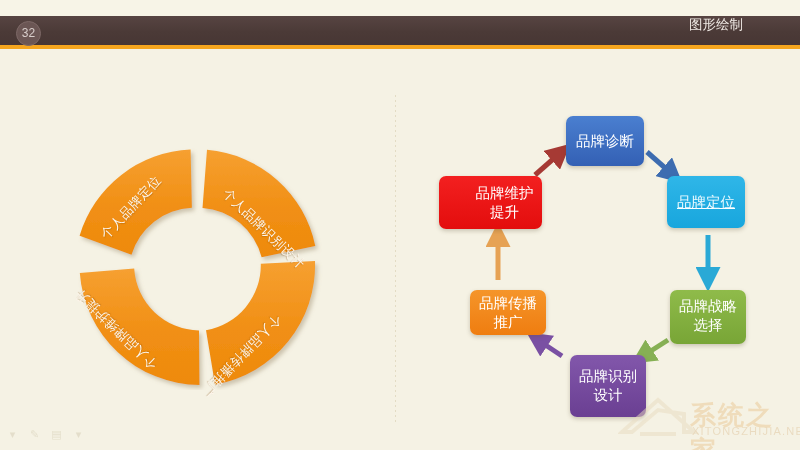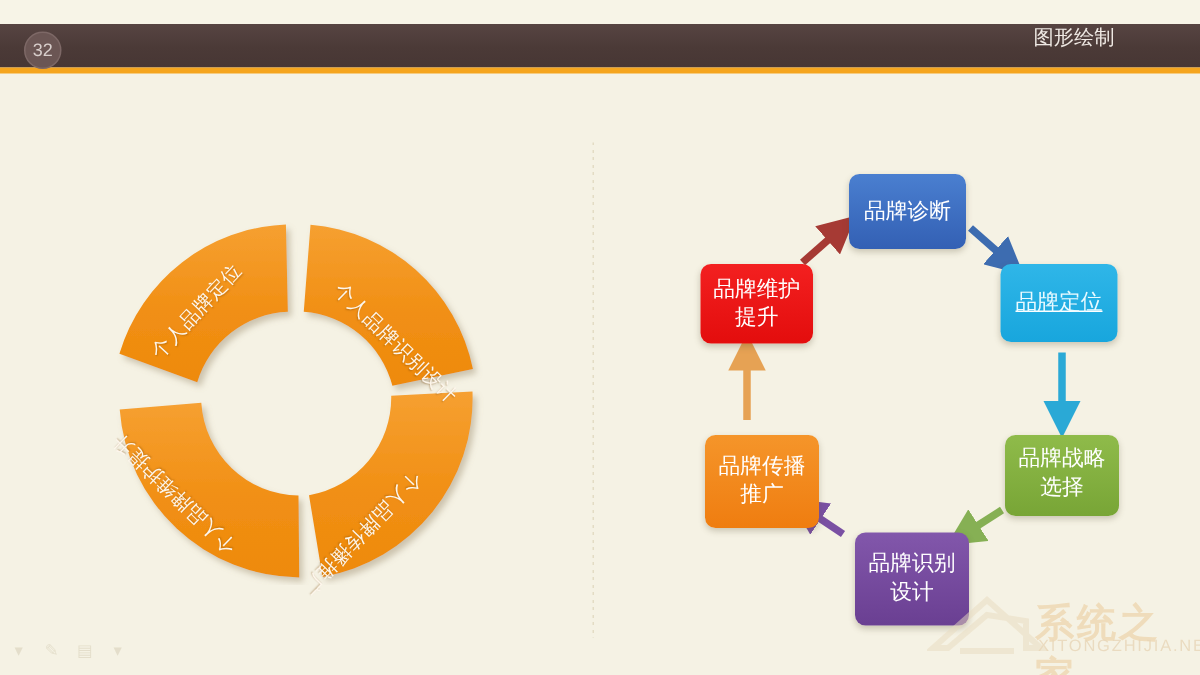--- a/index.html
+++ b/index.html
@@ -65,24 +65,24 @@
   .flow-box span{display:block;}
   #box-0{left:566px;top:116px;width:78px;height:50px;
          background:linear-gradient(180deg,#4a7fd0 0%,#3360b4 100%);}
   #box-1{left:667px;top:176px;width:78px;height:52px;
          background:linear-gradient(180deg,#2fb6e8 0%,#18a6dd 100%);text-decoration:underline;}
   #box-1 span{color:#eafaff;}
   #box-2{left:670px;top:290px;width:76px;height:54px;
          background:linear-gradient(180deg,#8fbb4a 0%,#78a536 100%);font-family:Liberation Mono, monospace;}
   #box-3{left:570px;top:355px;width:76px;height:62px;
          background:linear-gradient(180deg,#8257ab 0%,#6a3f92 100%);}
-  #box-4{left:470px;top:290px;width:76px;height:62px;
+  #box-4{left:470px;top:290px;width:76px;height:45px;
          background:linear-gradient(180deg,#f5952a 0%,#ef7d10 100%);}
-  #box-5{left:467px;top:176px;width:75px;height:53px;
-         background:linear-gradient(180deg,#f32020 0%,#e30d0d 100%);}
+  #box-5{left:439px;top:176px;width:75px;height:53px;
+         background:linear-gradient(180deg,#f32020 0%,#e30d0d 100%);padding-left:28px;}
   
   #watermark{position:absolute;left:618px;top:392px;width:180px;height:58px;pointer-events:none;}
   #wm-cn{position:absolute;left:72px;top:6px;font-size:26px;color:#efd9b4;
          letter-spacing:2px;font-weight:bold;opacity:.85;}
   #wm-en{position:absolute;left:74px;top:33px;font-size:11px;color:#e8d6b8;
          letter-spacing:1.2px;opacity:.8;}
   
   #ppt-tools{position:absolute;left:6px;top:428px;display:flex;gap:9px;opacity:.28;}
   .ppt-ico{width:13px;height:13px;color:#b9ae8c;font-size:11px;line-height:13px;text-align:center;cursor:pointer;}
 </style>

